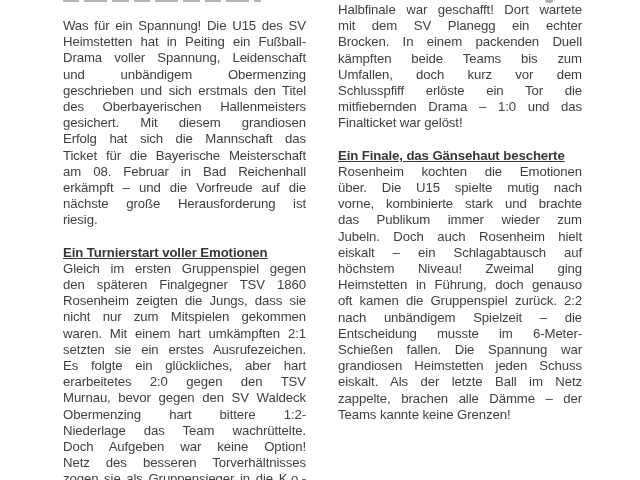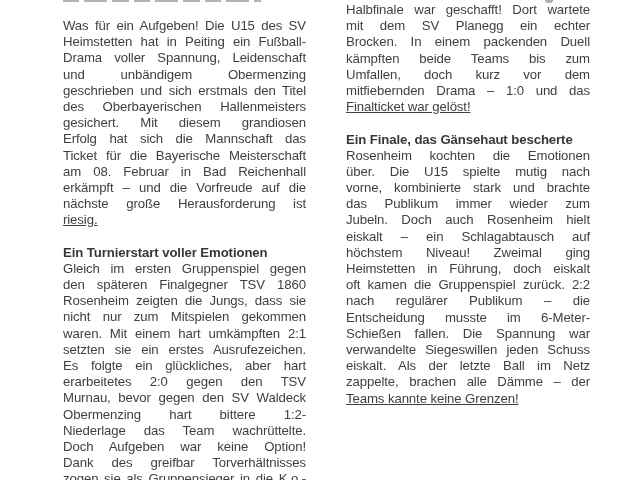--- a/index.html
+++ b/index.html
@@ -17,41 +17,41 @@
     color: #3f3f3f;
     font-size: 13.2px;
     letter-spacing: -0.1px;
     -webkit-font-smoothing: antialiased;
   }
   .column {
     position: absolute;
     width: 243px;
   }
   .col-left  { left: 63px;  top: 18px; }
-  .col-right { left: 346px; top: 2px; width: 244px; }
+  .col-right { left: 338px; top: 2px; width: 244px; }
   .line {
     height: 16.2px;
     line-height: 16.2px;
     text-align: justify;
     text-align-last: justify;
     -moz-text-align-last: justify;
     white-space: normal;
     overflow: visible;
   }
   .line.left {
     text-align: left;
     text-align-last: left;
-    text-decoration: underline;
     -moz-text-align-last: left;
   }
   .line.heading {
     font-weight: 700;
     color: #383838;
     text-align: center;
     text-align-last: left;
+    text-decoration: underline;
     -moz-text-align-last: left;
   }
   .line.blank {  }
   
   .fragment-top-left {
     position: absolute;
     left: 63px;
     top: 0;
     width: 198px;
     height: 2px;
@@ -74,21 +74,21 @@
 </style>
 </head>
 <body>
 
 <div class="page">
 
   <div class="fragment-top-left"></div>
   <div class="fragment-top-right"></div>
 
   <div class="column col-left">
-      <div class="line justify">Was für ein Aufgeben! Die U15 des SV</div>
+      <div class="line justify">Was für ein Spannung! Die U15 des SV</div>
       <div class="line justify">Heimstetten hat in Peiting ein Fußball-</div>
       <div class="line justify">Drama voller Spannung, Leidenschaft</div>
       <div class="line justify">und unbändigem Obermenzing</div>
       <div class="line justify">geschrieben und sich erstmals den Titel</div>
       <div class="line justify">des Oberbayerischen Hallenmeisters</div>
       <div class="line justify">gesichert. Mit diesem grandiosen</div>
       <div class="line justify">Erfolg hat sich die Mannschaft das</div>
       <div class="line justify">Ticket für die Bayerische Meisterschaft</div>
       <div class="line justify">am 08. Februar in Bad Reichenhall</div>
       <div class="line justify">erkämpft – und die Vorfreude auf die</div>
@@ -101,45 +101,46 @@
       <div class="line justify">Rosenheim zeigten die Jungs, dass sie</div>
       <div class="line justify">nicht nur zum Mitspielen gekommen</div>
       <div class="line justify">waren. Mit einem hart umkämpften 2:1</div>
       <div class="line justify">setzten sie ein erstes Ausrufezeichen.</div>
       <div class="line justify">Es folgte ein glückliches, aber hart</div>
       <div class="line justify">erarbeitetes 2:0 gegen den TSV</div>
       <div class="line justify">Murnau, bevor gegen den SV Waldeck</div>
       <div class="line justify">Obermenzing hart bittere 1:2-</div>
       <div class="line justify">Niederlage das Team wachrüttelte.</div>
       <div class="line justify">Doch Aufgeben war keine Option!</div>
-      <div class="line justify">Dank des greifbar Torverhältnisses</div>
+      <div class="line justify">Netz des besseren Torverhältnisses</div>
       <div class="line justify">zogen sie als Gruppensieger in die K.o.-</div>
     </div>
 
   <div class="column col-right">
       <div class="line justify">Halbfinale war geschafft! Dort wartete</div>
       <div class="line justify">mit dem SV Planegg ein echter</div>
       <div class="line justify">Brocken. In einem packenden Duell</div>
       <div class="line justify">kämpften beide Teams bis zum</div>
       <div class="line justify">Umfallen, doch kurz vor dem</div>
+      <div class="line justify">Schlusspfiff erlöste ein Tor die</div>
       <div class="line justify">mitfiebernden Drama – 1:0 und das</div>
       <div class="line left">Finalticket war gelöst!</div>
       <div class="line blank"></div>
       <div class="line heading">Ein Finale, das Gänsehaut bescherte</div>
       <div class="line justify">Rosenheim kochten die Emotionen</div>
       <div class="line justify">über. Die U15 spielte mutig nach</div>
       <div class="line justify">vorne, kombinierte stark und brachte</div>
       <div class="line justify">das Publikum immer wieder zum</div>
       <div class="line justify">Jubeln. Doch auch Rosenheim hielt</div>
       <div class="line justify">eiskalt – ein Schlagabtausch auf</div>
       <div class="line justify">höchstem Niveau! Zweimal ging</div>
-      <div class="line justify">Heimstetten in Führung, doch eiskalt</div>
+      <div class="line justify">Heimstetten in Führung, doch genauso</div>
       <div class="line justify">oft kamen die Gruppenspiel zurück. 2:2</div>
-      <div class="line justify">nach regulärer Publikum – die</div>
+      <div class="line justify">nach unbändigem Spielzeit – die</div>
       <div class="line justify">Entscheidung musste im 6-Meter-</div>
       <div class="line justify">Schießen fallen. Die Spannung war</div>
-      <div class="line justify">verwandelte Siegeswillen jeden Schuss</div>
+      <div class="line justify">grandiosen Heimstetten jeden Schuss</div>
       <div class="line justify">eiskalt. Als der letzte Ball im Netz</div>
       <div class="line justify">zappelte, brachen alle Dämme – der</div>
       <div class="line left">Teams kannte keine Grenzen!</div>
     </div>
 
 </div>
 
 </body></html>

